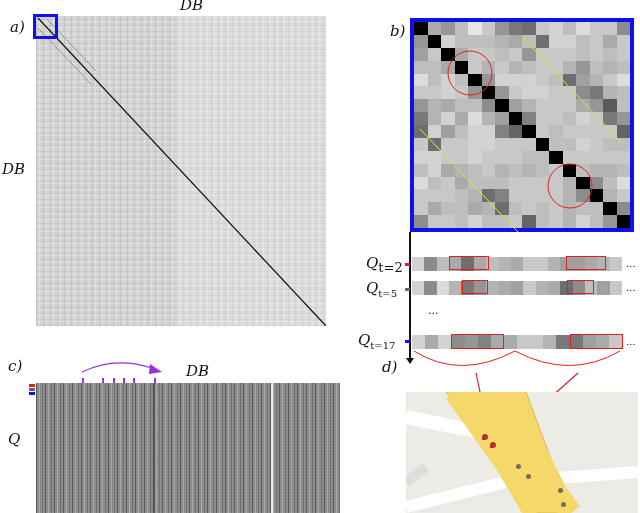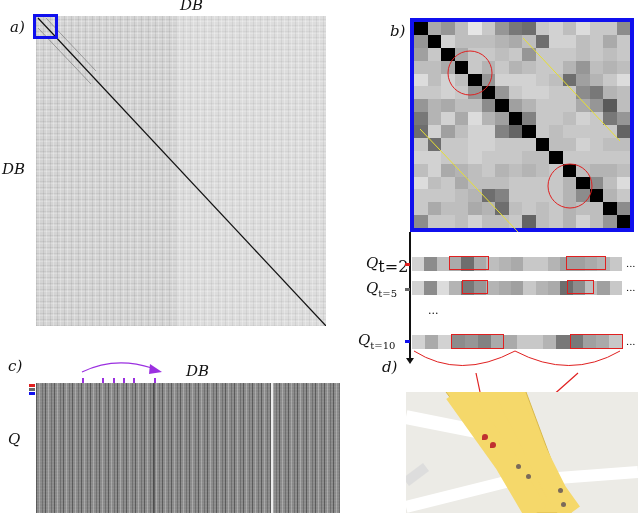--- a/index.html
+++ b/index.html
@@ -305,24 +305,24 @@
 <svg class="abs" style="left:410px;top:18px;" width="224" height="214">
   <line x1="113" y1="20" x2="210" y2="123" stroke="#e8e030" stroke-width="1"></line>
   <line x1="10" y1="125" x2="108" y2="228" stroke="#e8e030" stroke-width="1" transform="translate(0,-14)"></line>
   <circle cx="60" cy="55" r="22" fill="none" stroke="#e02020" stroke-width="1"></circle>
   <circle cx="160" cy="168" r="22" fill="none" stroke="#e02020" stroke-width="1"></circle>
 </svg>
 
 <div class="abs" style="left:409px;top:232px;width:2px;height:128px;background:#111;"></div>
 <div class="abs" style="left:406px;top:358px;width:0;height:0;border-left:4px solid transparent;border-right:4px solid transparent;border-top:6px solid #111;"></div>
 
-<div class="abs lbl" style="left:366px;top:254px;"><span>Q</span><sub style="font-size:16px;font-style:normal">t=2</sub></div>
+<div class="abs lbl" style="left:366px;top:254px;"><span>Q</span><sub style="font-size:13px;font-style:normal">t=2</sub></div>
 <div class="abs lbl" style="left:366px;top:279px;"><span>Q</span><sub style="font-size:10px;font-style:normal">t=5</sub></div>
 <div class="abs lbl" style="left:428px;top:304px;font-style:normal;font-size:11px;">...</div>
-<div class="abs lbl" style="left:358px;top:331px;"><span>Q</span><sub style="font-size:10px;font-style:normal">t=10</sub></div>
+<div class="abs lbl" style="left:358px;top:331px;"><span>Q</span><sub style="font-size:10px;font-style:normal">t=17</sub></div>
 
 <div class="abs" style="left:405px;top:263px;width:5px;height:3px;background:#e02020;"></div>
 <div class="abs" style="left:405px;top:288px;width:5px;height:3px;background:#666;"></div>
 <div class="abs" style="left:405px;top:340px;width:5px;height:3px;background:#1010ee;"></div>
 
 <div class="strip" id="strip0" style="top:257px;width:210px;">
     <div style="background: rgb(210, 210, 210);"></div>
     <div style="background: rgb(140, 140, 140);"></div>
     <div style="background: rgb(190, 190, 190);"></div>
     <div style="background: rgb(170, 170, 170);"></div>

